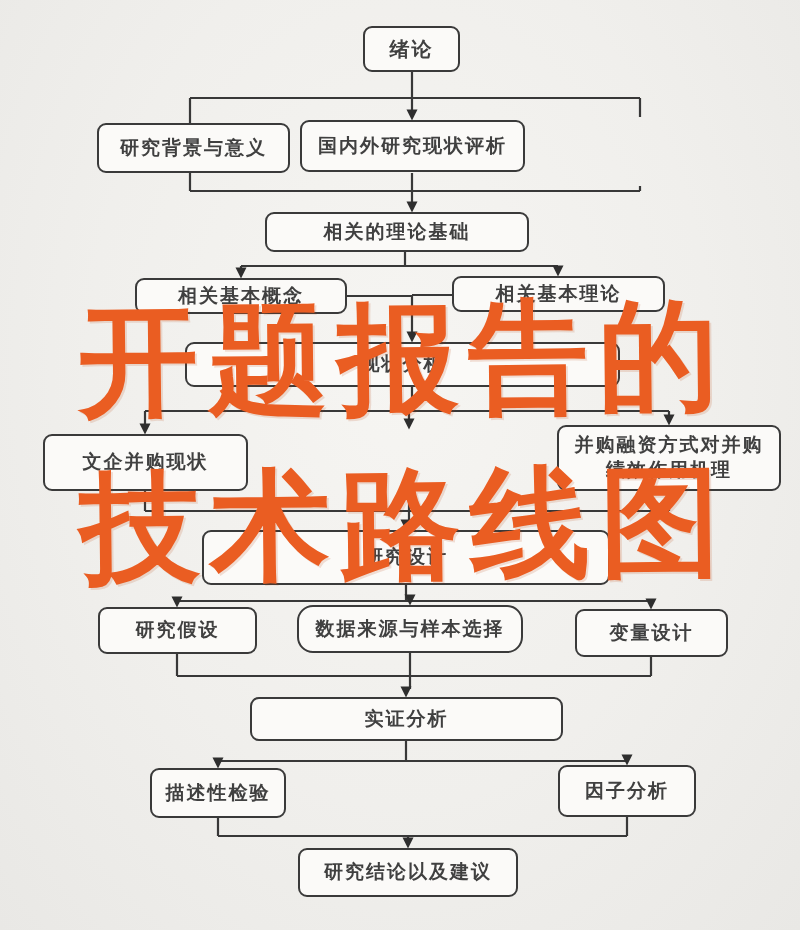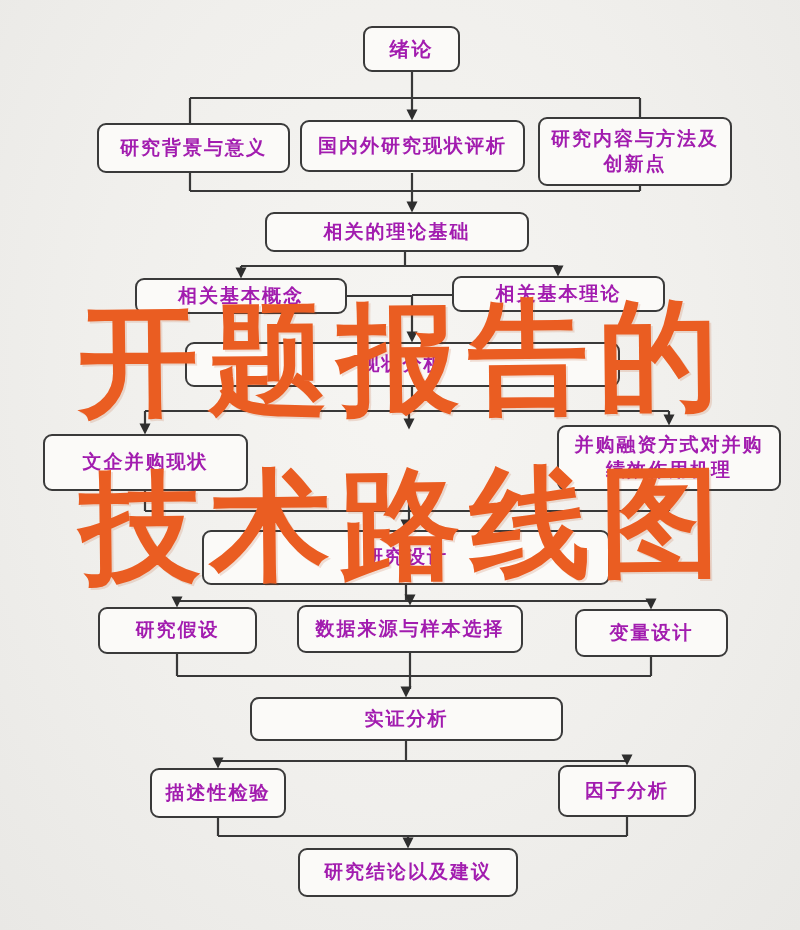--- a/index.html
+++ b/index.html
@@ -39,39 +39,39 @@
     border: 2.5px solid #3a3a3a;
     border-radius: 9px;
     display: flex;
     align-items: center;
     justify-content: center;
     text-align: center;
     font-size: 19px;
     font-weight: 600;
     letter-spacing: 2px;
     line-height: 1.3;
-    color: #a21caf;
+    color: #404040;
     padding: 2px 8px;
     z-index: 2;
   }
   
   .n-intro       { left:363px; top:26px;  width:97px;  height:46px; font-size:20px; }
   .n-background  { left:97px;  top:123px; width:193px; height:50px; }
   .n-review      { left:300px; top:120px; width:225px; height:52px; }
   .n-content     { left:538px; top:117px; width:194px; height:69px; }
   .n-theory      { left:265px; top:212px; width:264px; height:40px; }
   .n-concepts    { left:135px; top:278px; width:212px; height:36px; }
   .n-theories    { left:452px; top:276px; width:213px; height:36px; }
   .n-statusa     { left:185px; top:342px; width:435px; height:45px; }
   .n-mastatus    { left:43px;  top:434px; width:205px; height:57px; }
   .n-finstatus   { left:322px; top:429px; width:174px; height:63px; }
   .n-mechanism   { left:557px; top:425px; width:224px; height:66px; }
   .n-design      { left:202px; top:530px; width:408px; height:55px; }
   .n-hypothesis  { left:98px;  top:607px; width:159px; height:47px; }
-  .n-datasample  { left:297px; top:605px; width:226px; height:48px; }
+  .n-datasample  { left:297px; top:605px; width:226px; height:48px;border-radius:16px; }
   .n-variables   { left:575px; top:609px; width:153px; height:48px; }
   .n-empirical   { left:250px; top:697px; width:313px; height:44px; }
   .n-descriptive { left:150px; top:768px; width:136px; height:50px; }
   .n-factor      { left:558px; top:765px; width:138px; height:52px; }
   .n-conclusion  { left:298px; top:848px; width:220px; height:49px; }
 
   .wm {
     position: absolute;
     z-index: 5;
     font-weight: 900;
@@ -119,21 +119,20 @@
       <polygon points="400.5,686.5 411.5,686.5 406,697.5"></polygon>
       <polygon points="212.5,757.5 223.5,757.5 218,768.5"></polygon>
       <polygon points="621.5,754.5 632.5,754.5 627,765.5"></polygon>
       <polygon points="402.5,837.5 413.5,837.5 408,848.5"></polygon>
     </g>
   </svg>
 
   <div class="node n-intro">绪论</div>
   <div class="node n-background">研究背景与意义</div>
   <div class="node n-review">国内外研究现状评析</div>
-  <div class="node n-content">研究内容与方法及创新点</div>
   <div class="node n-theory">相关的理论基础</div>
   <div class="node n-concepts">相关基本概念</div>
   <div class="node n-theories">相关基本理论</div>
   <div class="node n-statusa">现状分析</div>
   <div class="node n-mastatus">文企并购现状</div>
   <div class="node n-mechanism">并购融资方式对并购绩效作用机理</div>
   <div class="node n-design">研究设计</div>
   <div class="node n-hypothesis">研究假设</div>
   <div class="node n-datasample">数据来源与样本选择</div>
   <div class="node n-variables">变量设计</div>

